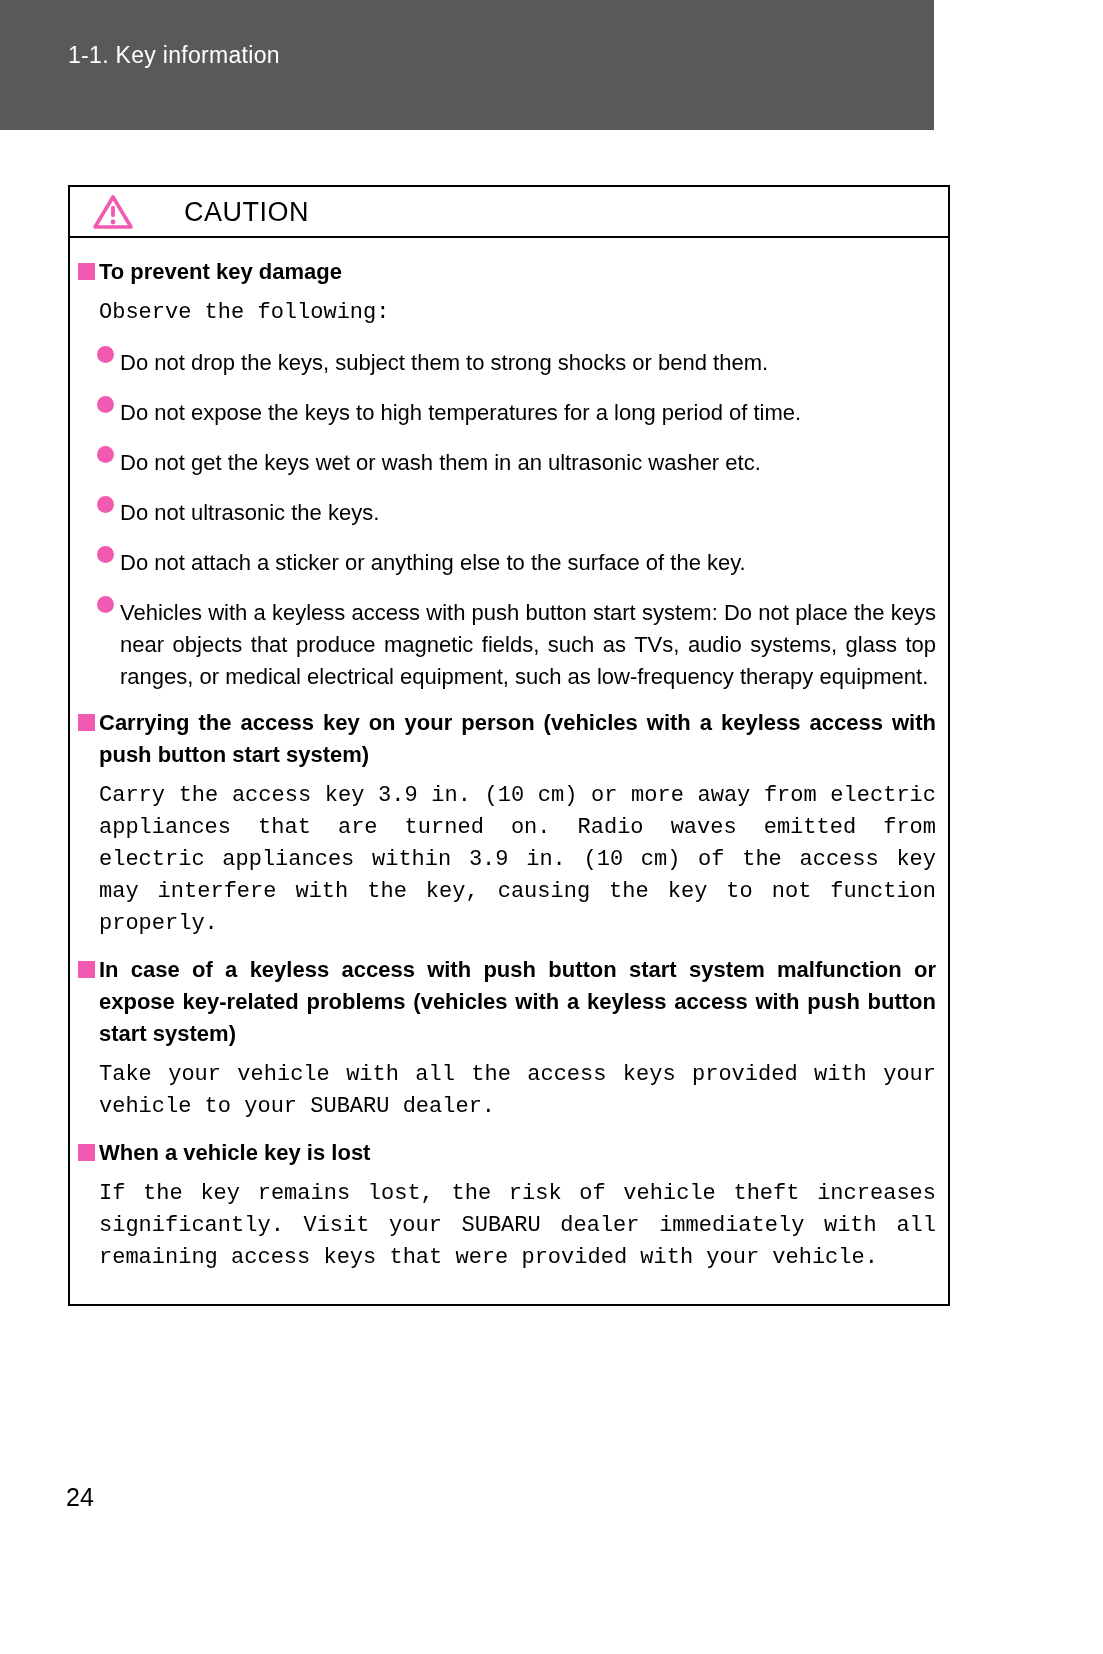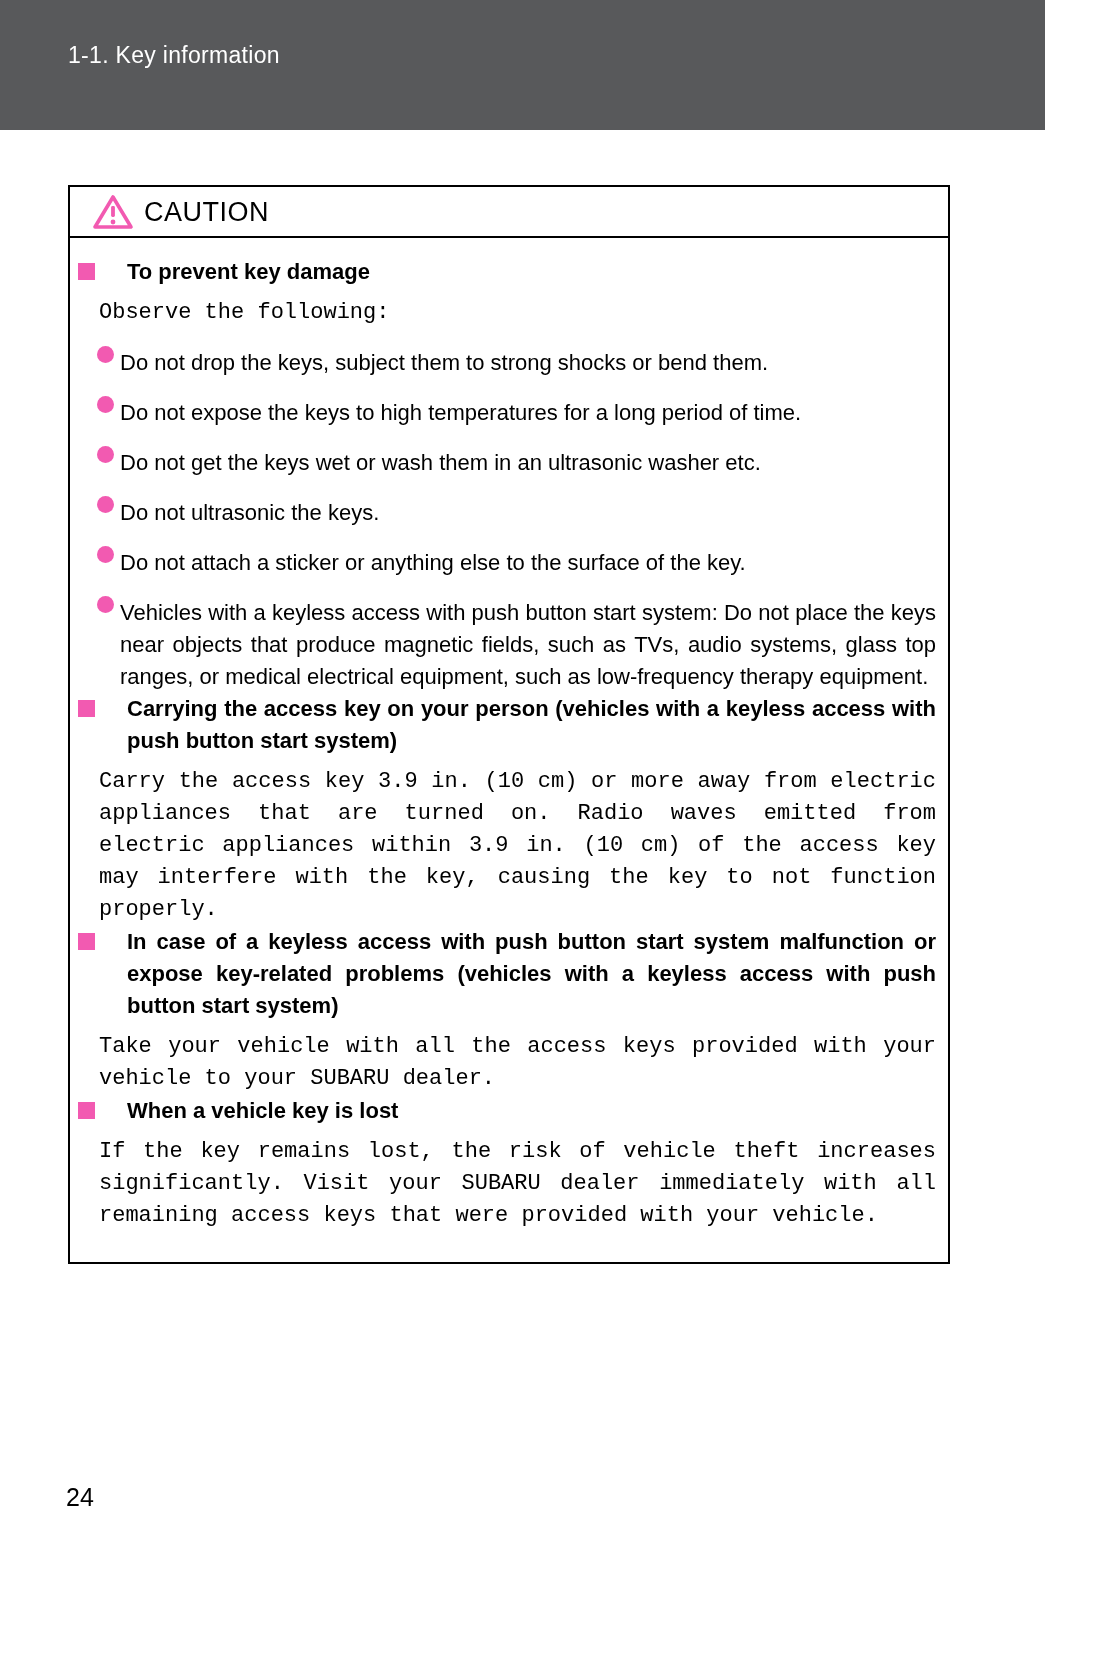--- a/index.html
+++ b/index.html
@@ -10,21 +10,21 @@
     background: #ffffff;
     color: #000000;
     font-family: "Liberation Sans", sans-serif;
     position: relative;
   }
 
   
   .header-band {
     position: absolute;
     top: 0; left: 0;
-    width: 1045px;
+    width: 934px;
     height: 130px;
     background: #58595b;
   }
   .header-band .chapter-title {
     position: absolute;
     left: 68px;
     top: 42px;
     color: #ffffff;
     font-size: 23px;
     letter-spacing: 0.3px;
@@ -37,38 +37,39 @@
     top: 185px;
     width: 882px;
     border: 2px solid #000000;
     background: #ffffff;
   }
   .caution-header {
     display: flex;
     align-items: center;
     padding: 7px 14px 6px 22px;
     border-bottom: 2px solid #000000;
+    gap: 40px;
   }
   .caution-header .warn-icon { flex: 0 0 auto; margin-right: 10px; display: block; }
   .caution-header .caution-title {
     font-size: 27px;
     letter-spacing: 0.5px;
     color: #000000;
   }
 
   .caution-body {
     padding: 16px 12px 30px 8px;
     font-size: 22px;
     line-height: 32px;
   }
 
   
-  .sec { }
+  .sec { margin-top: 14px; }
   .sec:first-child { margin-top: 2px; }
-  .sec-head { display: flex; align-items: flex-start; gap: 28px; }
+  .sec-head { display: flex; align-items: flex-start; }
   .sq-marker {
     flex: 0 0 auto;
     width: 17px; height: 17px;
     margin: 7px 4px 0 0;
     background: #f25ab1;
   }
   .sec-head .sec-title {
     font-weight: bold;
     text-align: justify;
     flex: 1 1 auto;

